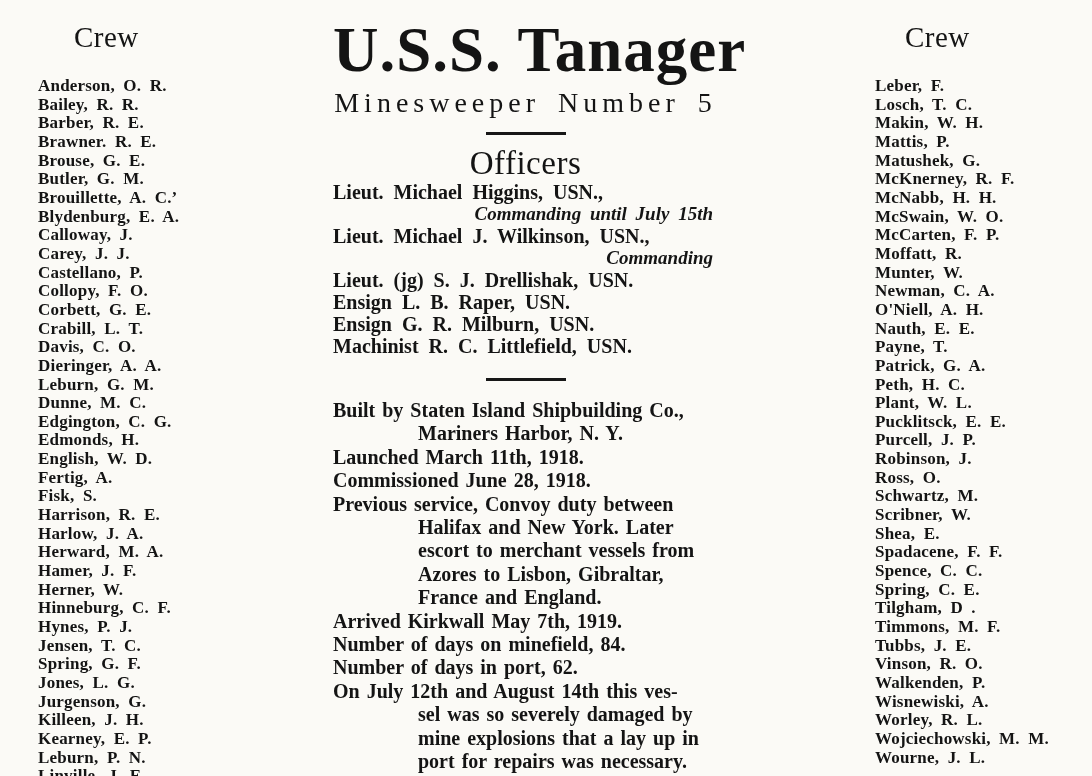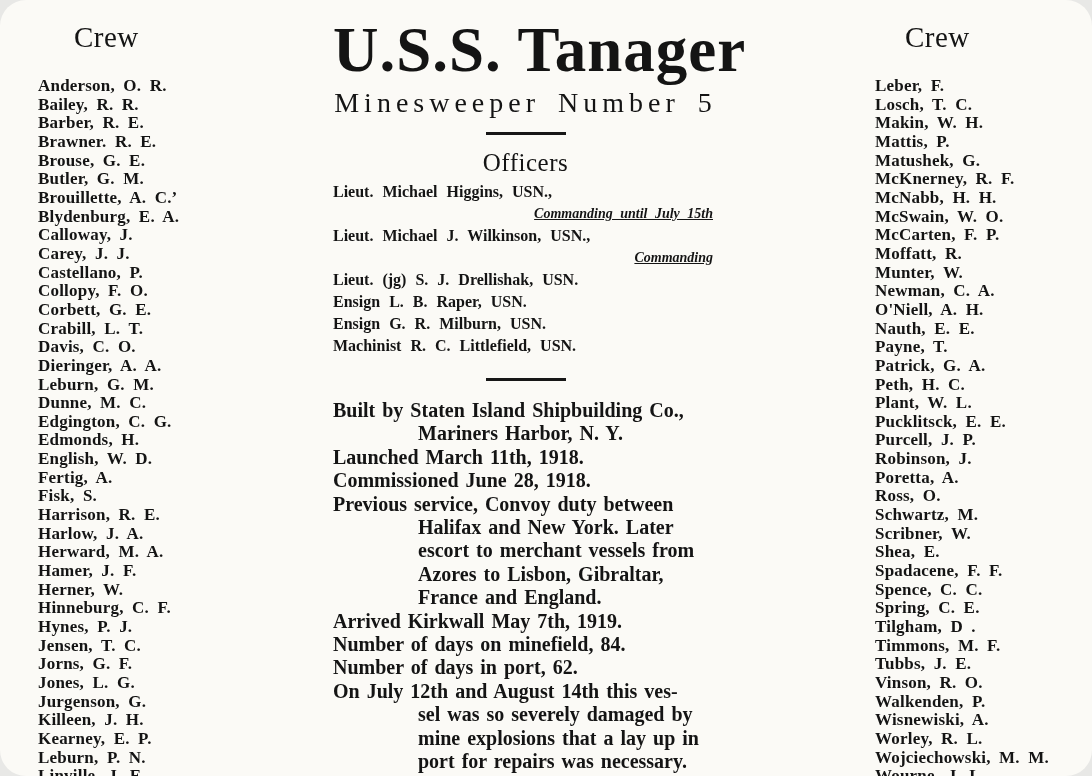--- a/index.html
+++ b/index.html
@@ -3,21 +3,20 @@
 <meta charset="utf-8">
 <style>
   html,body{margin:0;padding:0;background:#e8e8e6;}
   .page{
     position:relative;
     width:1092px;height:776px;
     background:var(--paper,#fbfaf6);
     color:var(--ink,#141414);
     font-family:"Liberation Serif", serif;
     overflow:hidden;
-    border-radius:26px;
   }
   
   .crew-col{position:absolute;top:22px;}
   .crew-col.left{left:38px;width:220px;}
   .crew-col.right{left:875px;width:200px;}
   .crew-heading{
     font-size:29px;font-weight:normal;line-height:30px;margin:0;
     letter-spacing:0.5px;
   }
   .left .crew-heading{margin-left:36px;}
@@ -36,29 +35,29 @@
   }
   .ship-subtitle{
     margin:10px 0 0;text-align:center;
     font-size:28px;font-weight:normal;line-height:30px;
     letter-spacing:5px;word-spacing:6px;white-space:nowrap;
   }
   .rule{width:80px;height:3px;background:#171717;margin:14px auto 0;}
   .rule.second{margin-top:21px;}
   .officers-heading{
     margin:14px 0 4px;text-align:center;
-    font-size:25px;font-weight:normal;line-height:28px;letter-spacing:0.5px;
+    font-size:33px;font-weight:normal;line-height:28px;letter-spacing:0.5px;
   }
   .officer-line{
-    font-size:16px;font-weight:bold;line-height:22px;
+    font-size:20px;font-weight:bold;line-height:22px;
     word-spacing:5px;white-space:nowrap;
   }
   .officer-note{
-    font-size:14px;font-weight:bold;font-style:italic;line-height:22px;
-    text-align:right;padding-right:5px;word-spacing:4px;white-space:nowrap;text-decoration:underline;
+    font-size:19px;font-weight:bold;font-style:italic;line-height:22px;
+    text-align:right;padding-right:5px;word-spacing:4px;white-space:nowrap;
   }
   .officer-note:empty{display:none;}
   .ship-info{margin-top:18px;}
   .info-line{
     font-size:20px;font-weight:bold;line-height:23.4px;
     word-spacing:2px;white-space:nowrap;
   }
   .info-line.indent{margin-left:85px;}
 </style>
 </head>
@@ -125,21 +124,21 @@
         <div class="crew-name">Hamer, J. F.</div>
 
         <div class="crew-name">Herner, W.</div>
 
         <div class="crew-name">Hinneburg, C. F.</div>
 
         <div class="crew-name">Hynes, P. J.</div>
 
         <div class="crew-name">Jensen, T. C.</div>
 
-        <div class="crew-name">Jorns, G. F.</div>
+        <div class="crew-name">Spring, G. F.</div>
 
         <div class="crew-name">Jones, L. G.</div>
 
         <div class="crew-name">Jurgenson, G.</div>
 
         <div class="crew-name">Killeen, J. H.</div>
 
         <div class="crew-name">Kearney, E. P.</div>
 
         <div class="crew-name">Leburn, P. N.</div>
@@ -266,21 +265,20 @@
         <div class="crew-name">Peth, H. C.</div>
 
         <div class="crew-name">Plant, W. L.</div>
 
         <div class="crew-name">Pucklitsck, E. E.</div>
 
         <div class="crew-name">Purcell, J. P.</div>
 
         <div class="crew-name">Robinson, J.</div>
 
-        <div class="crew-name">Poretta, A.</div>
 
         <div class="crew-name">Ross, O.</div>
 
         <div class="crew-name">Schwartz, M.</div>
 
         <div class="crew-name">Scribner, W.</div>
 
         <div class="crew-name">Shea, E.</div>
 
         <div class="crew-name">Spadacene, F. F.</div>

